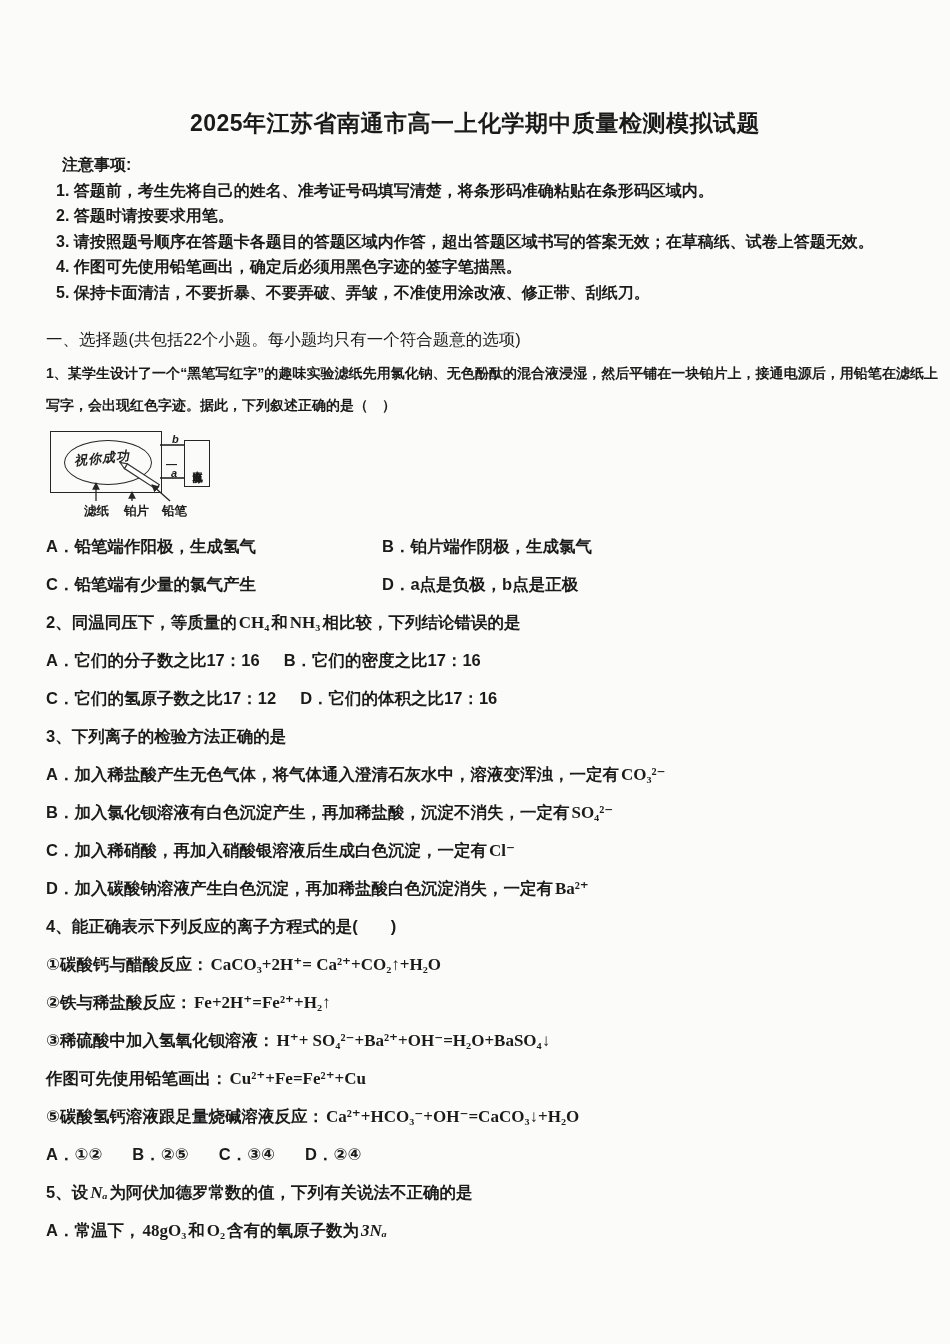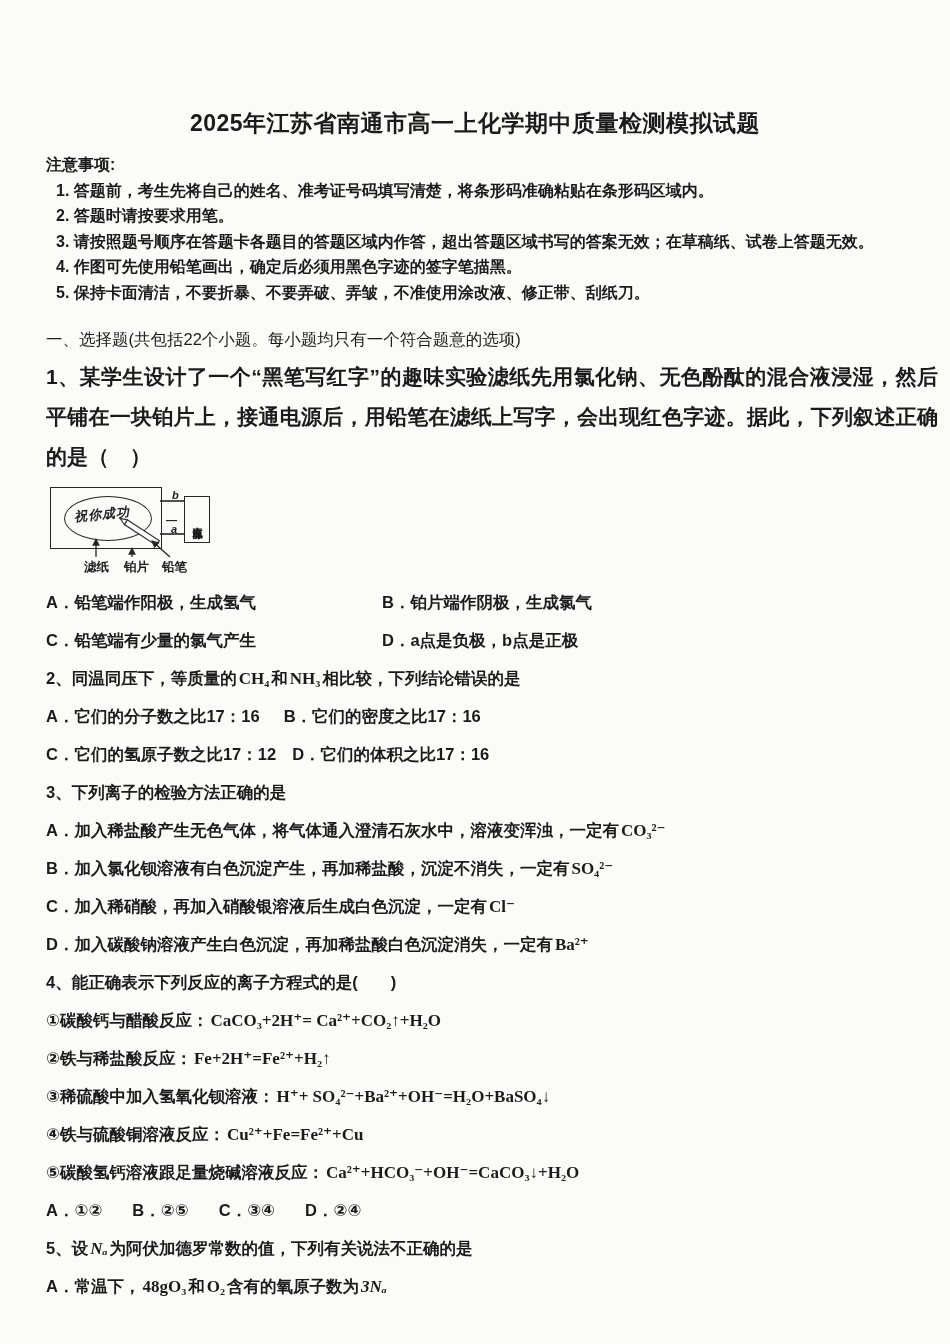--- a/index.html
+++ b/index.html
@@ -8,26 +8,26 @@
     background:#fbfbfa;color:#1b1b1b;
     font-family:"Liberation Sans","DejaVu Sans",sans-serif;
     overflow:hidden;
   }
   .page{box-sizing:border-box;width:950px;height:1344px;padding:106px 28px 0 46px;}
   .title{
     margin:0 18px 0 0;text-align:center;
     font-size:23px;font-weight:700;line-height:34px;letter-spacing:0.5px;
   }
   .notes{margin-top:12px;font-size:16px;font-weight:600;}
-  .note-header{line-height:25.5px;}
+  .note-header{line-height:25.5px;margin-left:16px;}
   .note-item{line-height:25.5px;margin-left:10px;white-space:nowrap;}
   .section-header{margin-top:22px;font-size:16.5px;font-weight:400;line-height:24px;}
   .q1-stem{
     margin:6px 0 0 0;width:892px;
-    font-size:21px;font-weight:600;line-height:40px;text-align:justify;
+    font-size:14px;font-weight:600;line-height:32px;text-align:justify;
   }
   
   .figure{position:relative;width:200px;height:96px;margin:4px 0 6px 2px;}
   .fig-rect{
     position:absolute;left:2px;top:6px;width:110px;height:60px;
     border:1.6px solid #262626;background:transparent;
   }
   .fig-ellipse{
     position:absolute;left:16px;top:15px;width:86px;height:43px;
     border:1.5px solid #262626;border-radius:50%;
@@ -125,21 +125,21 @@
       <span class="col1">C．铅笔端有少量的氯气产生</span><span>D．a点是负极，b点是正极</span>
     </div>
 
     <div class="qline">
       <span>2、同温同压下，等质量的</span><span class="fm">CH₄</span><span>和</span><span class="fm">NH₃</span><span>相比较，下列结论错误的是</span>
     </div>
     <div class="qline">
       <span style="margin-right:24px;">A．它们的分子数之比17：16</span><span>B．它们的密度之比17：16</span>
     </div>
     <div class="qline">
-      <span style="margin-right:16px;">C．它们的氢原子数之比17：12</span><span>D．它们的体积之比17：16</span>
+      <span style="margin-right:24px;">C．它们的氢原子数之比17：12</span><span>D．它们的体积之比17：16</span>
     </div>
 
     <div class="qline">3、下列离子的检验方法正确的是</div>
     <div class="qline">
       <span>A．加入稀盐酸产生无色气体，将气体通入澄清石灰水中，溶液变浑浊，一定有</span><span class="fm">CO₃²⁻</span>
     </div>
     <div class="qline">
       <span>B．加入氯化钡溶液有白色沉淀产生，再加稀盐酸，沉淀不消失，一定有</span><span class="fm">SO₄²⁻</span>
     </div>
     <div class="qline">
@@ -153,21 +153,21 @@
     <div class="qline">
       <span>①碳酸钙与醋酸反应：</span><span class="fm">CaCO₃+2H⁺= Ca²⁺+CO₂↑+H₂O</span>
     </div>
     <div class="qline">
       <span>②铁与稀盐酸反应：</span><span class="fm">Fe+2H⁺=Fe²⁺+H₂↑</span>
     </div>
     <div class="qline">
       <span>③稀硫酸中加入氢氧化钡溶液：</span><span class="fm">H⁺+ SO₄²⁻+Ba²⁺+OH⁻=H₂O+BaSO₄↓</span>
     </div>
     <div class="qline">
-      <span>④铁与硫酸铜溶液反应：</span><span class="fm">Cu²⁺+Fe=Fe²⁺+Cu</span>
+      <span>作图可先使用铅笔画出：</span><span class="fm">Cu²⁺+Fe=Fe²⁺+Cu</span>
     </div>
     <div class="qline">
       <span>⑤碳酸氢钙溶液跟足量烧碱溶液反应：</span><span class="fm">Ca²⁺+HCO₃⁻+OH⁻=CaCO₃↓+H₂O</span>
     </div>
     <div class="qline">
       <span class="ans-opt">A．①②</span><span class="ans-opt">B．②⑤</span><span class="ans-opt">C．③④</span><span>D．②④</span>
     </div>
 
     <div class="qline">
       <span>5、设</span><span class="fm it">Nₐ</span><span>为阿伏加德罗常数的值，下列有关说法不正确的是</span>

